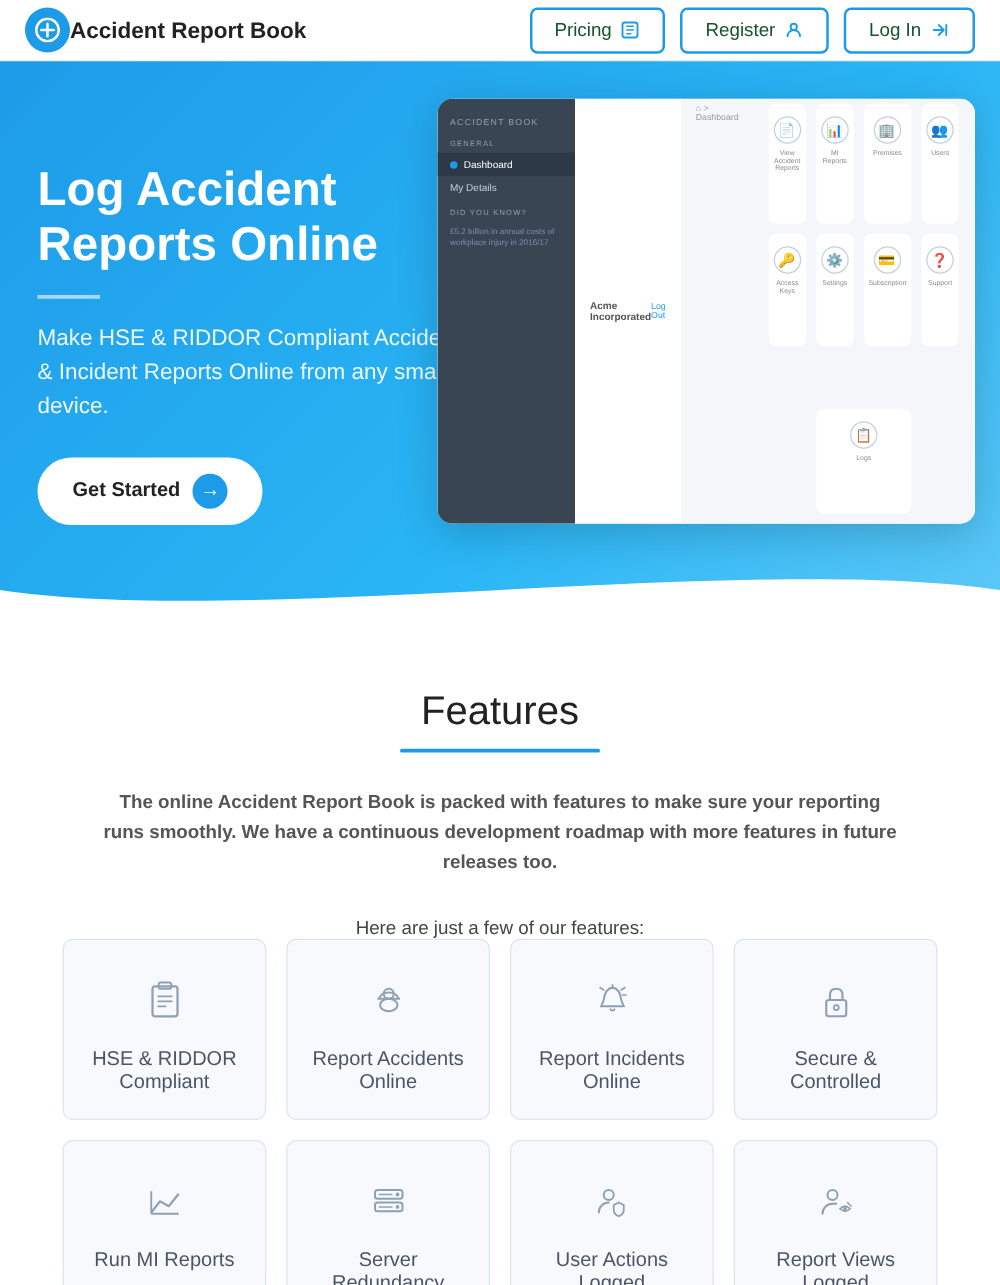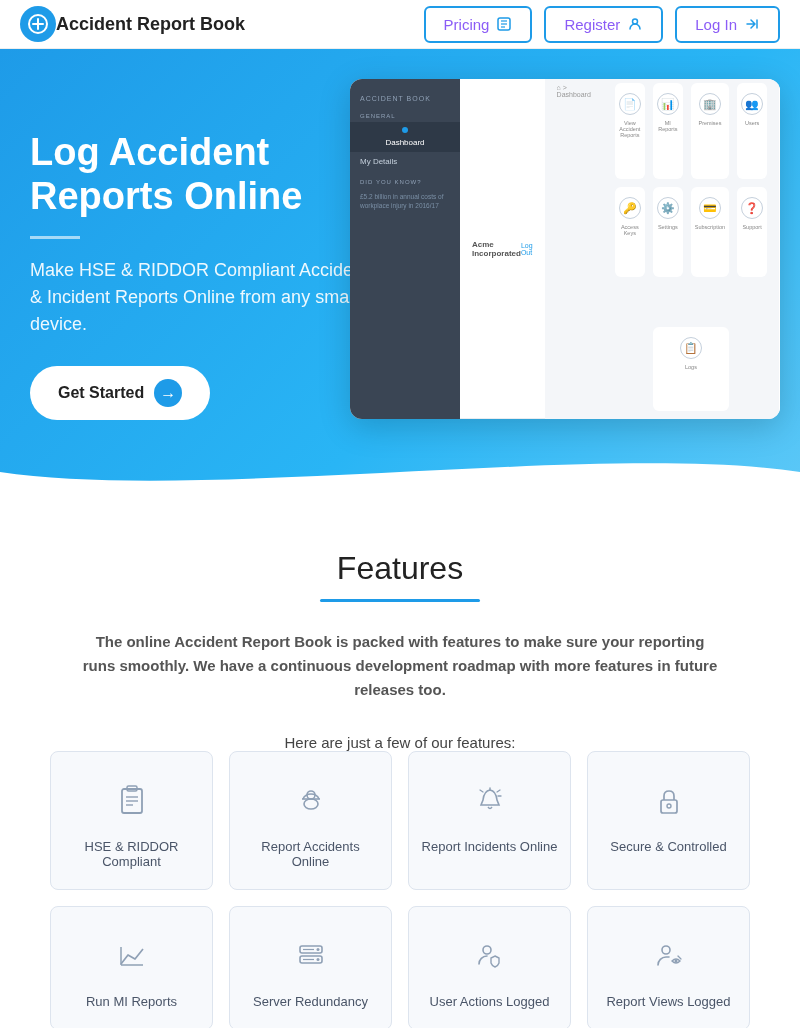--- a/index.html
+++ b/index.html
@@ -41,21 +41,21 @@
       gap: 12px;
     }
     .nav-btn {
       display: flex;
       align-items: center;
       gap: 7px;
       padding: 8px 18px;
       border: 2px solid #1e9be8;
       border-radius: 6px;
       background: #fff;
-      color: #8b5cf6;
+      color: #14532d;
       font-size: 15px;
       font-weight: 500;
       cursor: pointer;
     }
 
     
     .hero {
       background: linear-gradient(135deg, #1e9be8 0%, #29b5f5 60%, #5cc8f7 100%);
       padding: 50px 30px 80px 30px;
       position: relative;
@@ -140,21 +140,20 @@
       display: flex;
       align-items: center;
       gap: 5px;
       padding: 5px 10px;
       color: #c5d0dc;
       font-size: 8px;
     }
     .mockup-sidebar-item.active {
       background: #2e3947;
       color: #fff;
-      flex-direction: column;
     }
     .mockup-sidebar-item .dot {
       width: 6px;
       height: 6px;
       background: #1e9be8;
       border-radius: 50%;
     }
     .mockup-sidebar-section {
       padding: 8px 10px 3px;
     }
@@ -296,21 +295,21 @@
       flex-direction: column;
       align-items: center;
       gap: 14px;
     }
     .feature-icon {
       color: #8fa0b5;
       font-size: 32px;
       line-height: 1;
     }
     .feature-label {
-      font-size: 13px;
+      font-size: 16px;
       color: #4a5568;
       font-weight: 500;
       text-align: center;
     }
   </style>
 </head>
 <body>
 
 <header class="header">
   <div class="logo-area">

